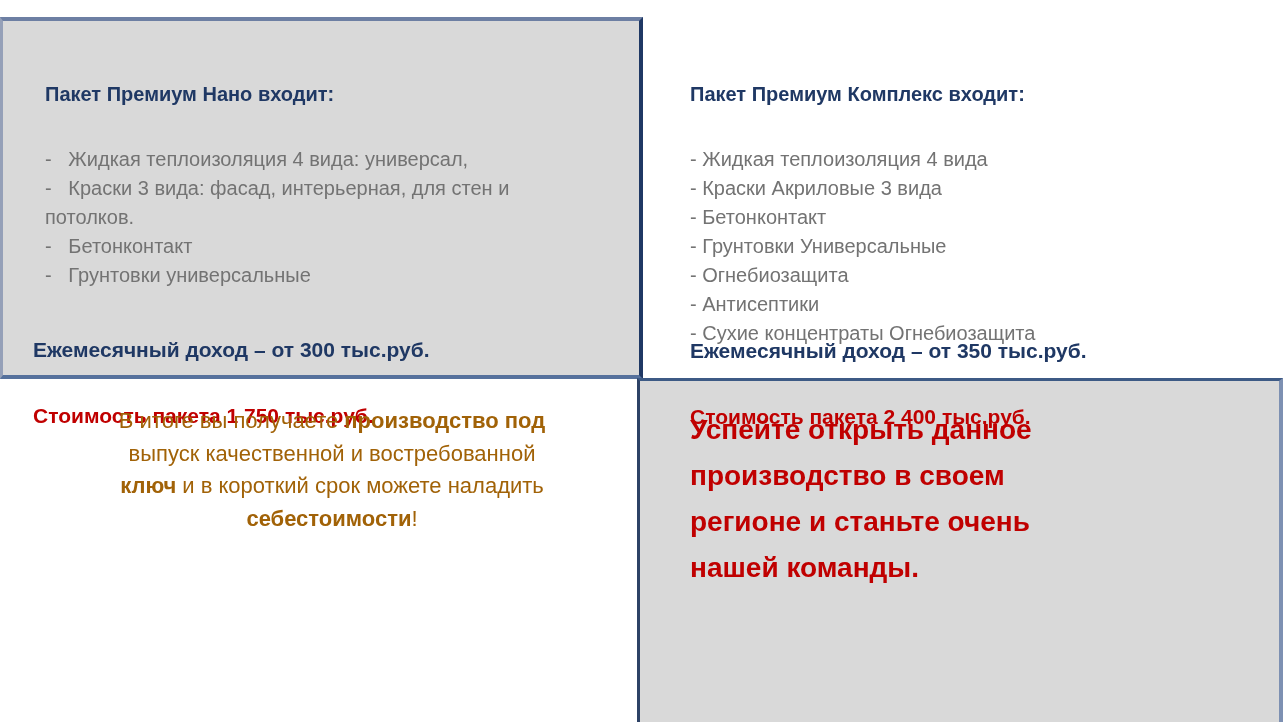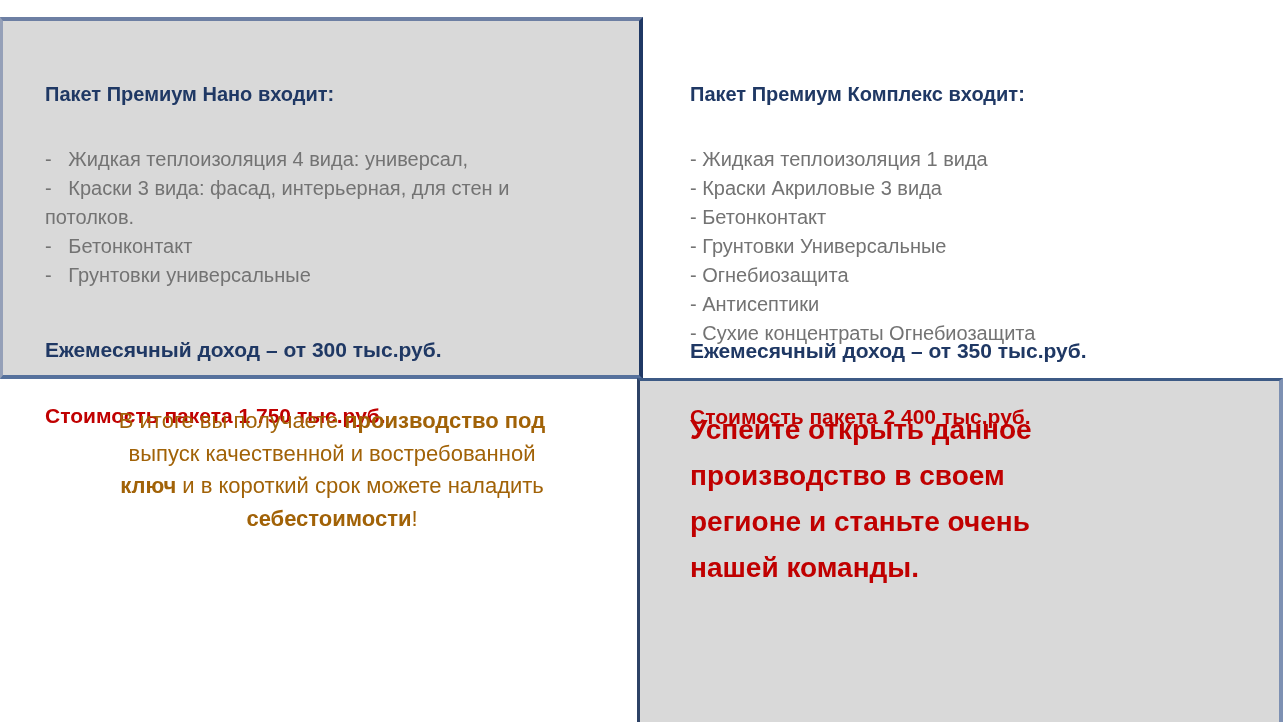--- a/index.html
+++ b/index.html
@@ -55,21 +55,21 @@
     line-height: 29px;
     color: #1f3864;
   }
   .pkg-lines .line {
     font-size: 20px;
     line-height: 29px;
     color: #737373;
   }
 
   .income-block { position: absolute; white-space: pre-wrap; }
-  .income-left  { left: 45px;  top: 282px; }
+  .income-left  { left: 33px;  top: 282px; }
   .income-right { left: 690px; top: 283px; }
   .income-line {
     font-size: 21px;
     font-weight: 700;
     line-height: 30px;
   }
 
   .summary-block {
     position: absolute;
     left: 42px; top: 388px;
@@ -110,21 +110,21 @@
     <div class="pkg-title">Пакет Премиум Нано входит:</div>
     <div class="pkg-lines"><div class="line">-   Жидкая теплоизоляция 4 вида: универсал,</div><div class="line">-   Краски 3 вида: фасад, интерьерная, для стен и</div><div class="line">потолков.</div><div class="line">-   Бетонконтакт</div><div class="line">-   Грунтовки универсальные</div></div>
   </div>
   <div class="income-block income-left">
     <div class="income-line navy">Ежемесячный доход – от 300 тыс.руб.</div>
     <div class="income-line red">Стоимость пакета 1 750 тыс.руб.</div>
   </div>
 
   <div class="pkg-block pkg-right-list">
     <div class="pkg-title">Пакет Премиум Комплекс входит:</div>
-    <div class="pkg-lines"><div class="line">- Жидкая теплоизоляция 1 вида</div><div class="line">- Краски Акриловые 3 вида</div><div class="line">- Бетонконтакт</div><div class="line">- Грунтовки Универсальные</div><div class="line">- Огнебиозащита</div><div class="line">- Антисептики</div><div class="line">- Сухие концентраты Огнебиозащита</div></div>
+    <div class="pkg-lines"><div class="line">- Жидкая теплоизоляция 4 вида</div><div class="line">- Краски Акриловые 3 вида</div><div class="line">- Бетонконтакт</div><div class="line">- Грунтовки Универсальные</div><div class="line">- Огнебиозащита</div><div class="line">- Антисептики</div><div class="line">- Сухие концентраты Огнебиозащита</div></div>
   </div>
   <div class="income-block income-right">
     <div class="income-line navy">Ежемесячный доход – от 350 тыс.руб.</div>
     <div class="income-line red">Стоимость пакета 2 400 тыс.руб.</div>
   </div>
 
   <div class="summary-block">
       <div class="line"><span>В итоге вы получаете </span><span class="b">производство под</span></div>
       <div class="line"><span>выпуск качественной и востребованной</span></div>
       <div class="line"><span class="b">ключ</span><span> и в короткий срок можете наладить</span></div>

